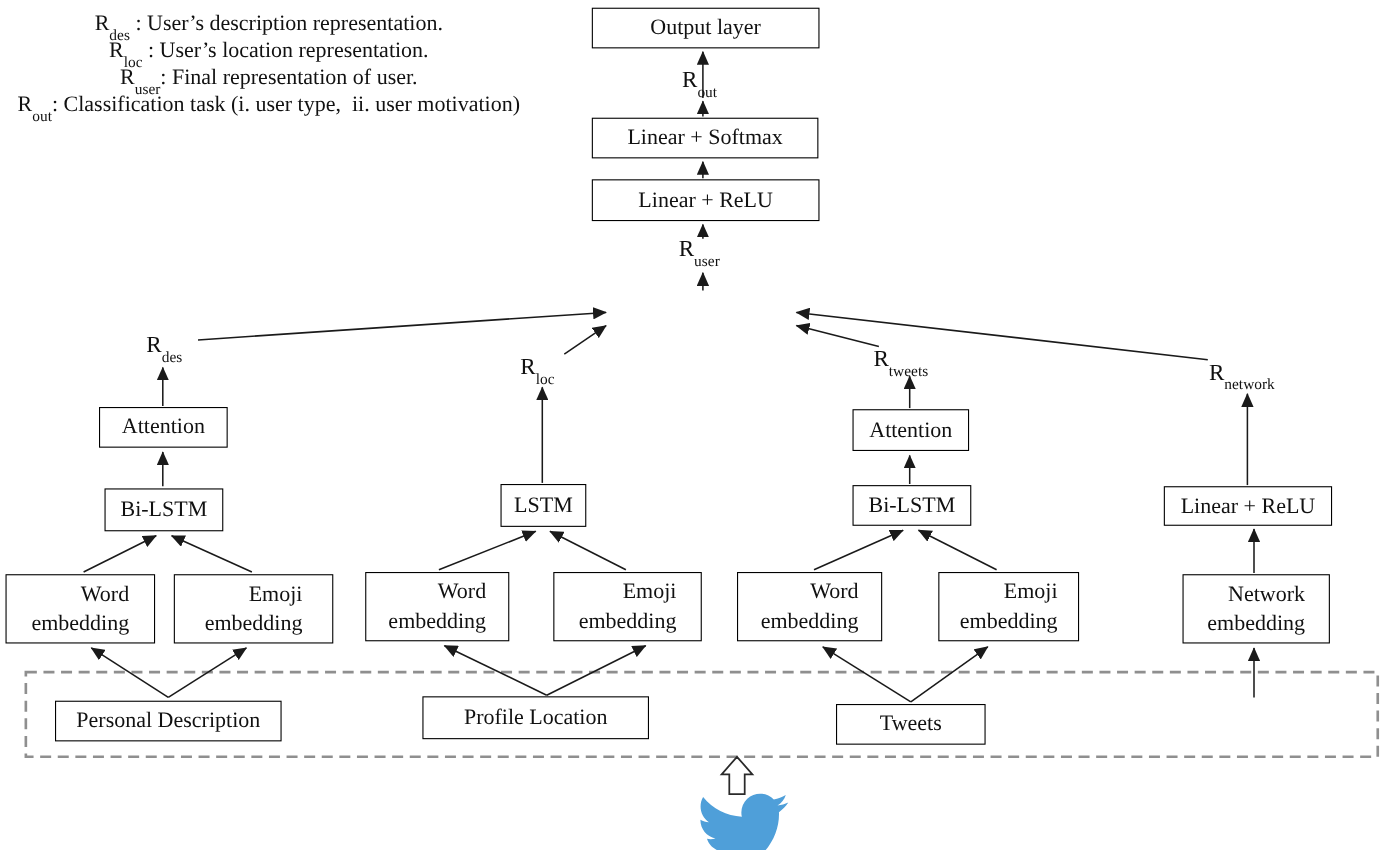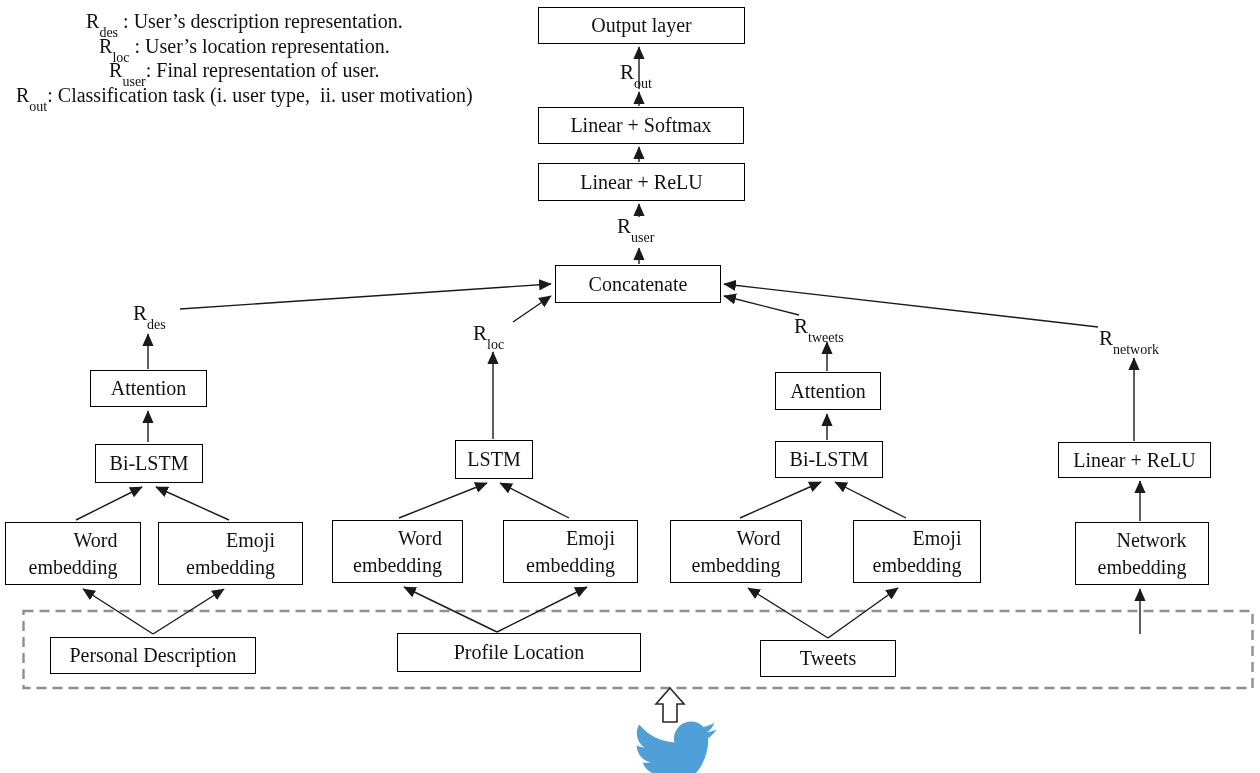--- a/index.html
+++ b/index.html
@@ -82,36 +82,35 @@
   <div class="legend">
     <div class="legend-line"><span>R</span><sub>des</sub><span> : User’s description representation.</span></div>
     <div class="legend-line"><span>R</span><sub>loc</sub><span> : User’s location representation.</span></div>
     <div class="legend-line"><span>R</span><sub>user</sub><span>: Final representation of user.</span></div>
     <div class="legend-line"><span>R</span><sub>out</sub><span>: Classification task (i. user type,  ii. user motivation)</span></div>
   </div>
 
   <div class="node" style="left:538px;top:7px;width:207px;height:37px">Output layer</div>
   <div class="node" style="left:538px;top:107px;width:206px;height:37px">Linear + Softmax</div>
   <div class="node" style="left:538px;top:163px;width:207px;height:38px">Linear + ReLU</div>
-  <div class="node" style="left:555px;top:265px;width:166px;height:38px">Concatenate</div>
 
   <div class="node" style="left:90px;top:370px;width:117px;height:37px">Attention</div>
   <div class="node" style="left:95px;top:444px;width:108px;height:39px">Bi-LSTM</div>
   <div class="node" style="left:5px;top:522px;width:136px;height:63px">Word
 embedding</div>
   <div class="node" style="left:158px;top:522px;width:145px;height:63px">Emoji
 embedding</div>
   <div class="node" style="left:50px;top:637px;width:206px;height:37px">Personal Description</div>
 
   <div class="node" style="left:455px;top:440px;width:78px;height:39px">LSTM</div>
   <div class="node" style="left:332px;top:520px;width:131px;height:63px">Word
 embedding</div>
   <div class="node" style="left:503px;top:520px;width:135px;height:63px">Emoji
 embedding</div>
-  <div class="node" style="left:397px;top:633px;width:244px;height:39px">Profile Location</div>
+  <div class="node" style="left:384px;top:633px;width:206px;height:39px">Profile Location</div>
 
   <div class="node" style="left:775px;top:372px;width:106px;height:38px">Attention</div>
   <div class="node" style="left:775px;top:441px;width:108px;height:37px">Bi-LSTM</div>
   <div class="node" style="left:670px;top:520px;width:132px;height:63px">Word
 embedding</div>
   <div class="node" style="left:853px;top:520px;width:128px;height:63px">Emoji
 embedding</div>
   <div class="node" style="left:760px;top:640px;width:136px;height:37px">Tweets</div>
 
   <div class="node" style="left:1058px;top:442px;width:153px;height:36px">Linear + ReLU</div>

